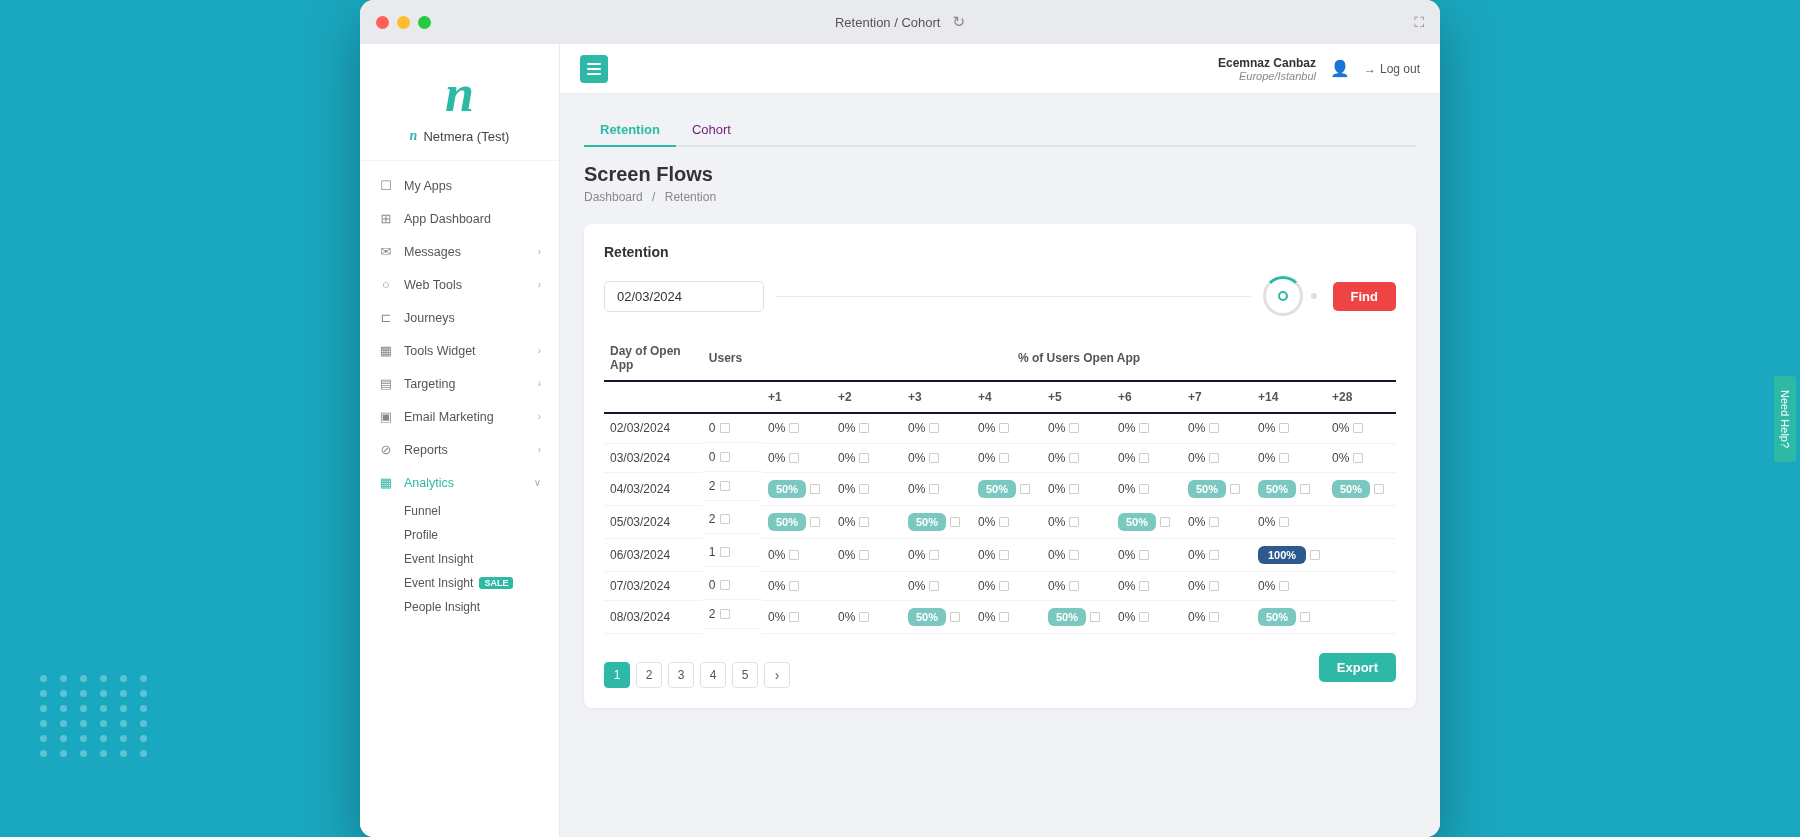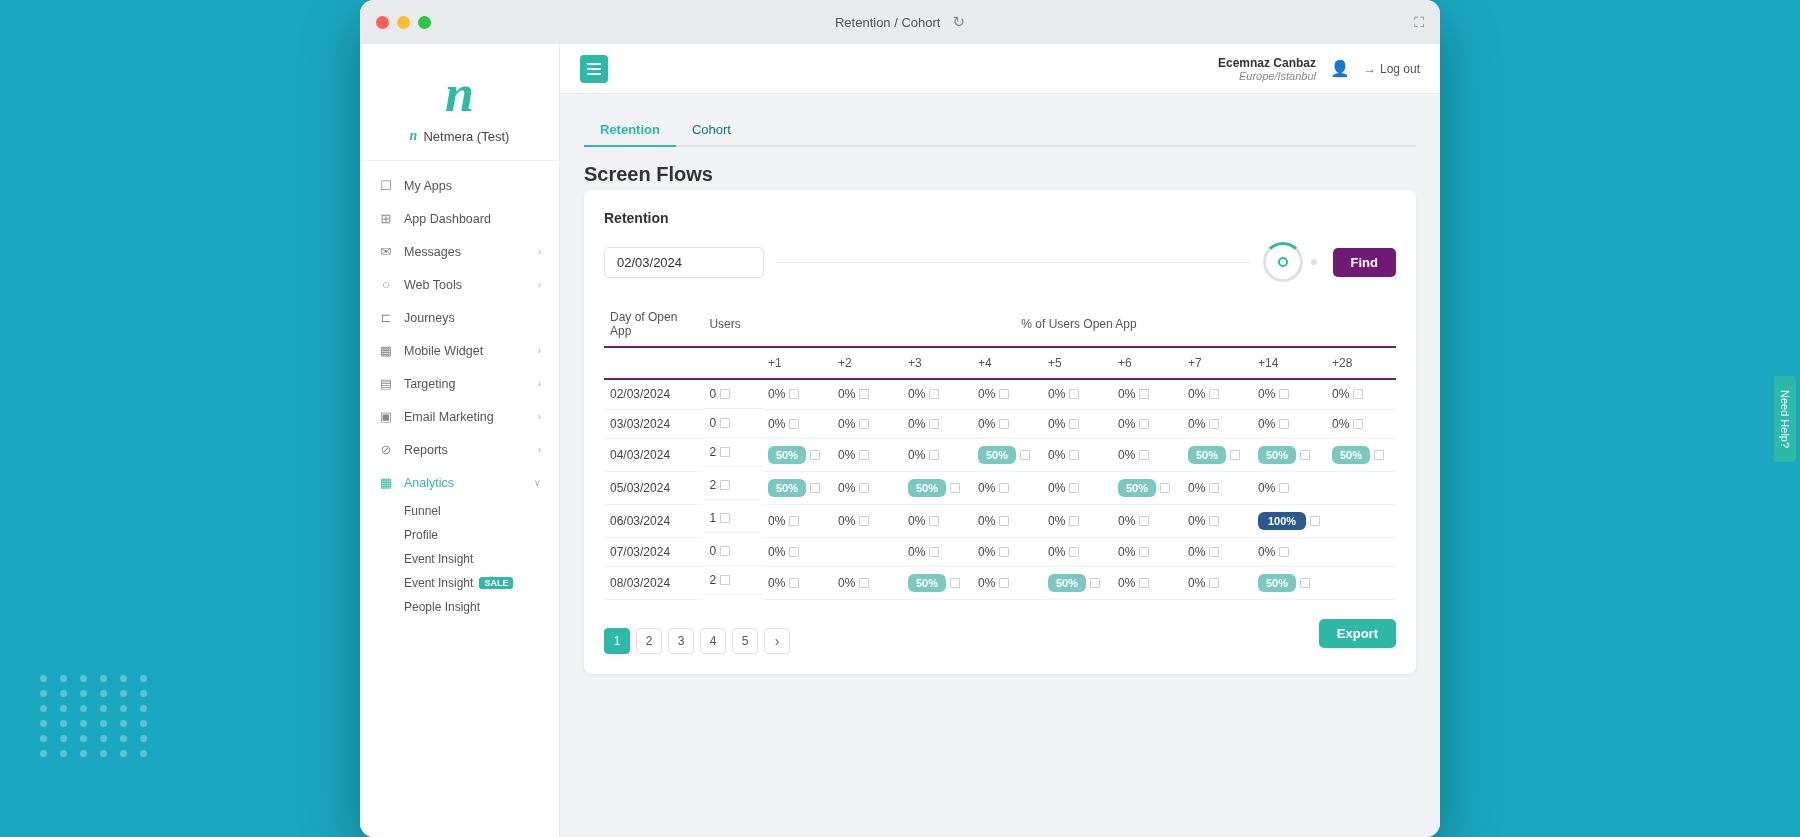--- a/index.html
+++ b/index.html
@@ -277,21 +277,21 @@
     
     .page-tabs {
       display: flex;
       gap: 0;
       margin-bottom: 16px;
       border-bottom: 2px solid #e0e3e8;
     }
     .page-tab {
       padding: 8px 16px;
       font-size: 13px;
-      color: #0f766e;
+      color: #701a75;
       cursor: pointer;
       border-bottom: 2px solid transparent;
       margin-bottom: -2px;
     }
     .page-tab.active {
       color: #2eb8a6;
       border-bottom-color: #2eb8a6;
       font-weight: 600;
     }
 
@@ -363,42 +363,42 @@
       border: 2px solid #2eb8a6;
     }
     .loading-dot {
       width: 6px;
       height: 6px;
       border-radius: 50%;
       background: #e0e0e0;
       margin: 0 4px;
     }
     .find-btn {
-      background: #701a75;
+      background: #ef4444;
       color: #fff;
       border: none;
       border-radius: 5px;
       padding: 7px 18px;
       font-size: 13px;
       font-weight: 600;
       cursor: pointer;
     }
 
     
     .retention-table {
       width: 100%;
       border-collapse: collapse;
       font-size: 12px;
     }
     .retention-table th {
       text-align: left;
-      font-weight: 400;
+      font-weight: 700;
       color: #555;
       padding: 8px 6px;
-      border-bottom: 2px solid #701a75;
+      border-bottom: 2px solid #0f172a;
       font-size: 12px;
     }
     .retention-table td {
       padding: 7px 6px;
       border-bottom: 1px solid #f0f2f5;
       color: #444;
       font-size: 12px;
       vertical-align: middle;
     }
     .col-date { width: 120px; }
@@ -580,21 +580,21 @@
           <span class="nav-icon">○</span>
           <span>Web Tools</span>
           <span class="nav-arrow">›</span>
         </div>
         <div class="nav-item">
           <span class="nav-icon">⊏</span>
           <span>Journeys</span>
         </div>
         <div class="nav-item">
           <span class="nav-icon">▦</span>
-          <span>Mobile Widget</span>
+          <span>Tools Widget</span>
           <span class="nav-arrow">›</span>
         </div>
         <div class="nav-item">
           <span class="nav-icon">▤</span>
           <span>Targeting</span>
           <span class="nav-arrow">›</span>
         </div>
         <div class="nav-item">
           <span class="nav-icon">▣</span>
           <span>Email Marketing</span>
@@ -654,20 +654,25 @@
       </div>
 
       <div class="page-body">
 
         <div class="page-tabs">
           <div class="page-tab active">Retention</div>
           <div class="page-tab">Cohort</div>
         </div>
 
         <div class="page-title">Screen Flows</div>
+        <div class="breadcrumb">
+          <span>Dashboard</span>
+          <span class="breadcrumb-sep">/</span>
+          <span>Retention</span>
+        </div>
 
         <div class="retention-card">
           <div class="retention-card-title">Retention</div>
 
           <div class="filter-row">
             <input class="date-input" type="text" value="02/03/2024" style="">
             <div class="filter-line"></div>
 
             <div style="display:flex;align-items:center;gap:4px;">
               <div class="loading-ring">

